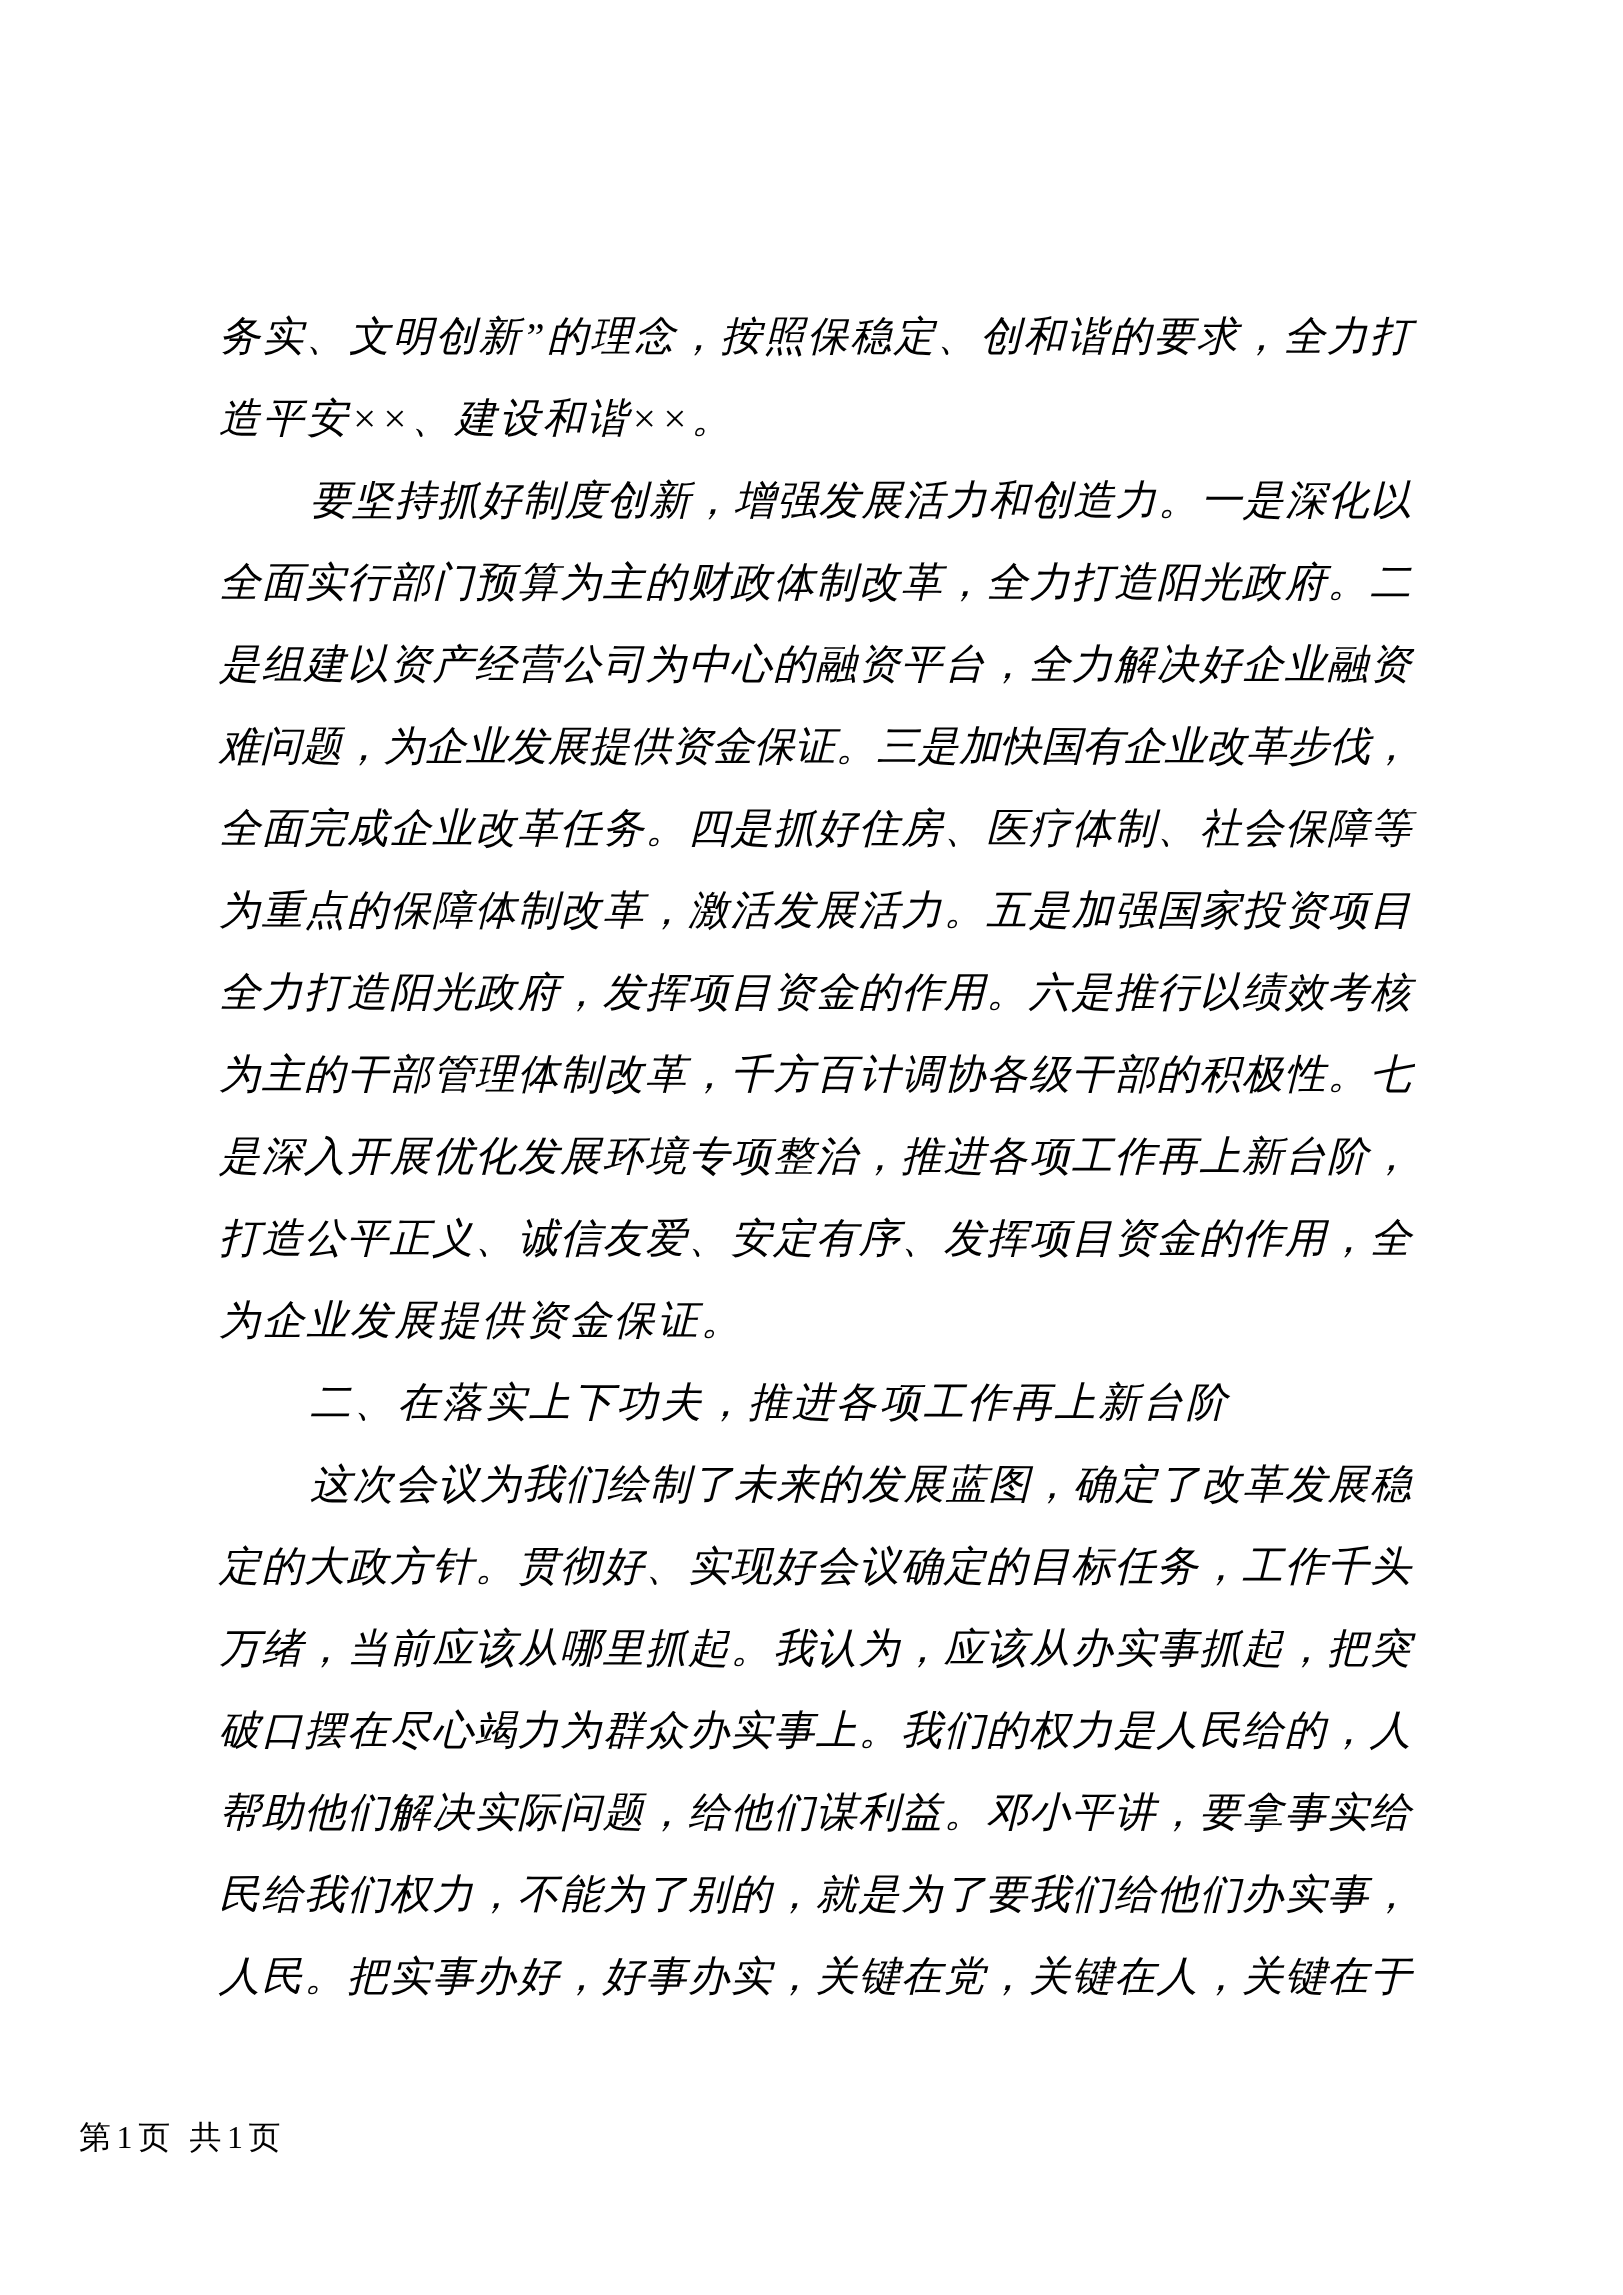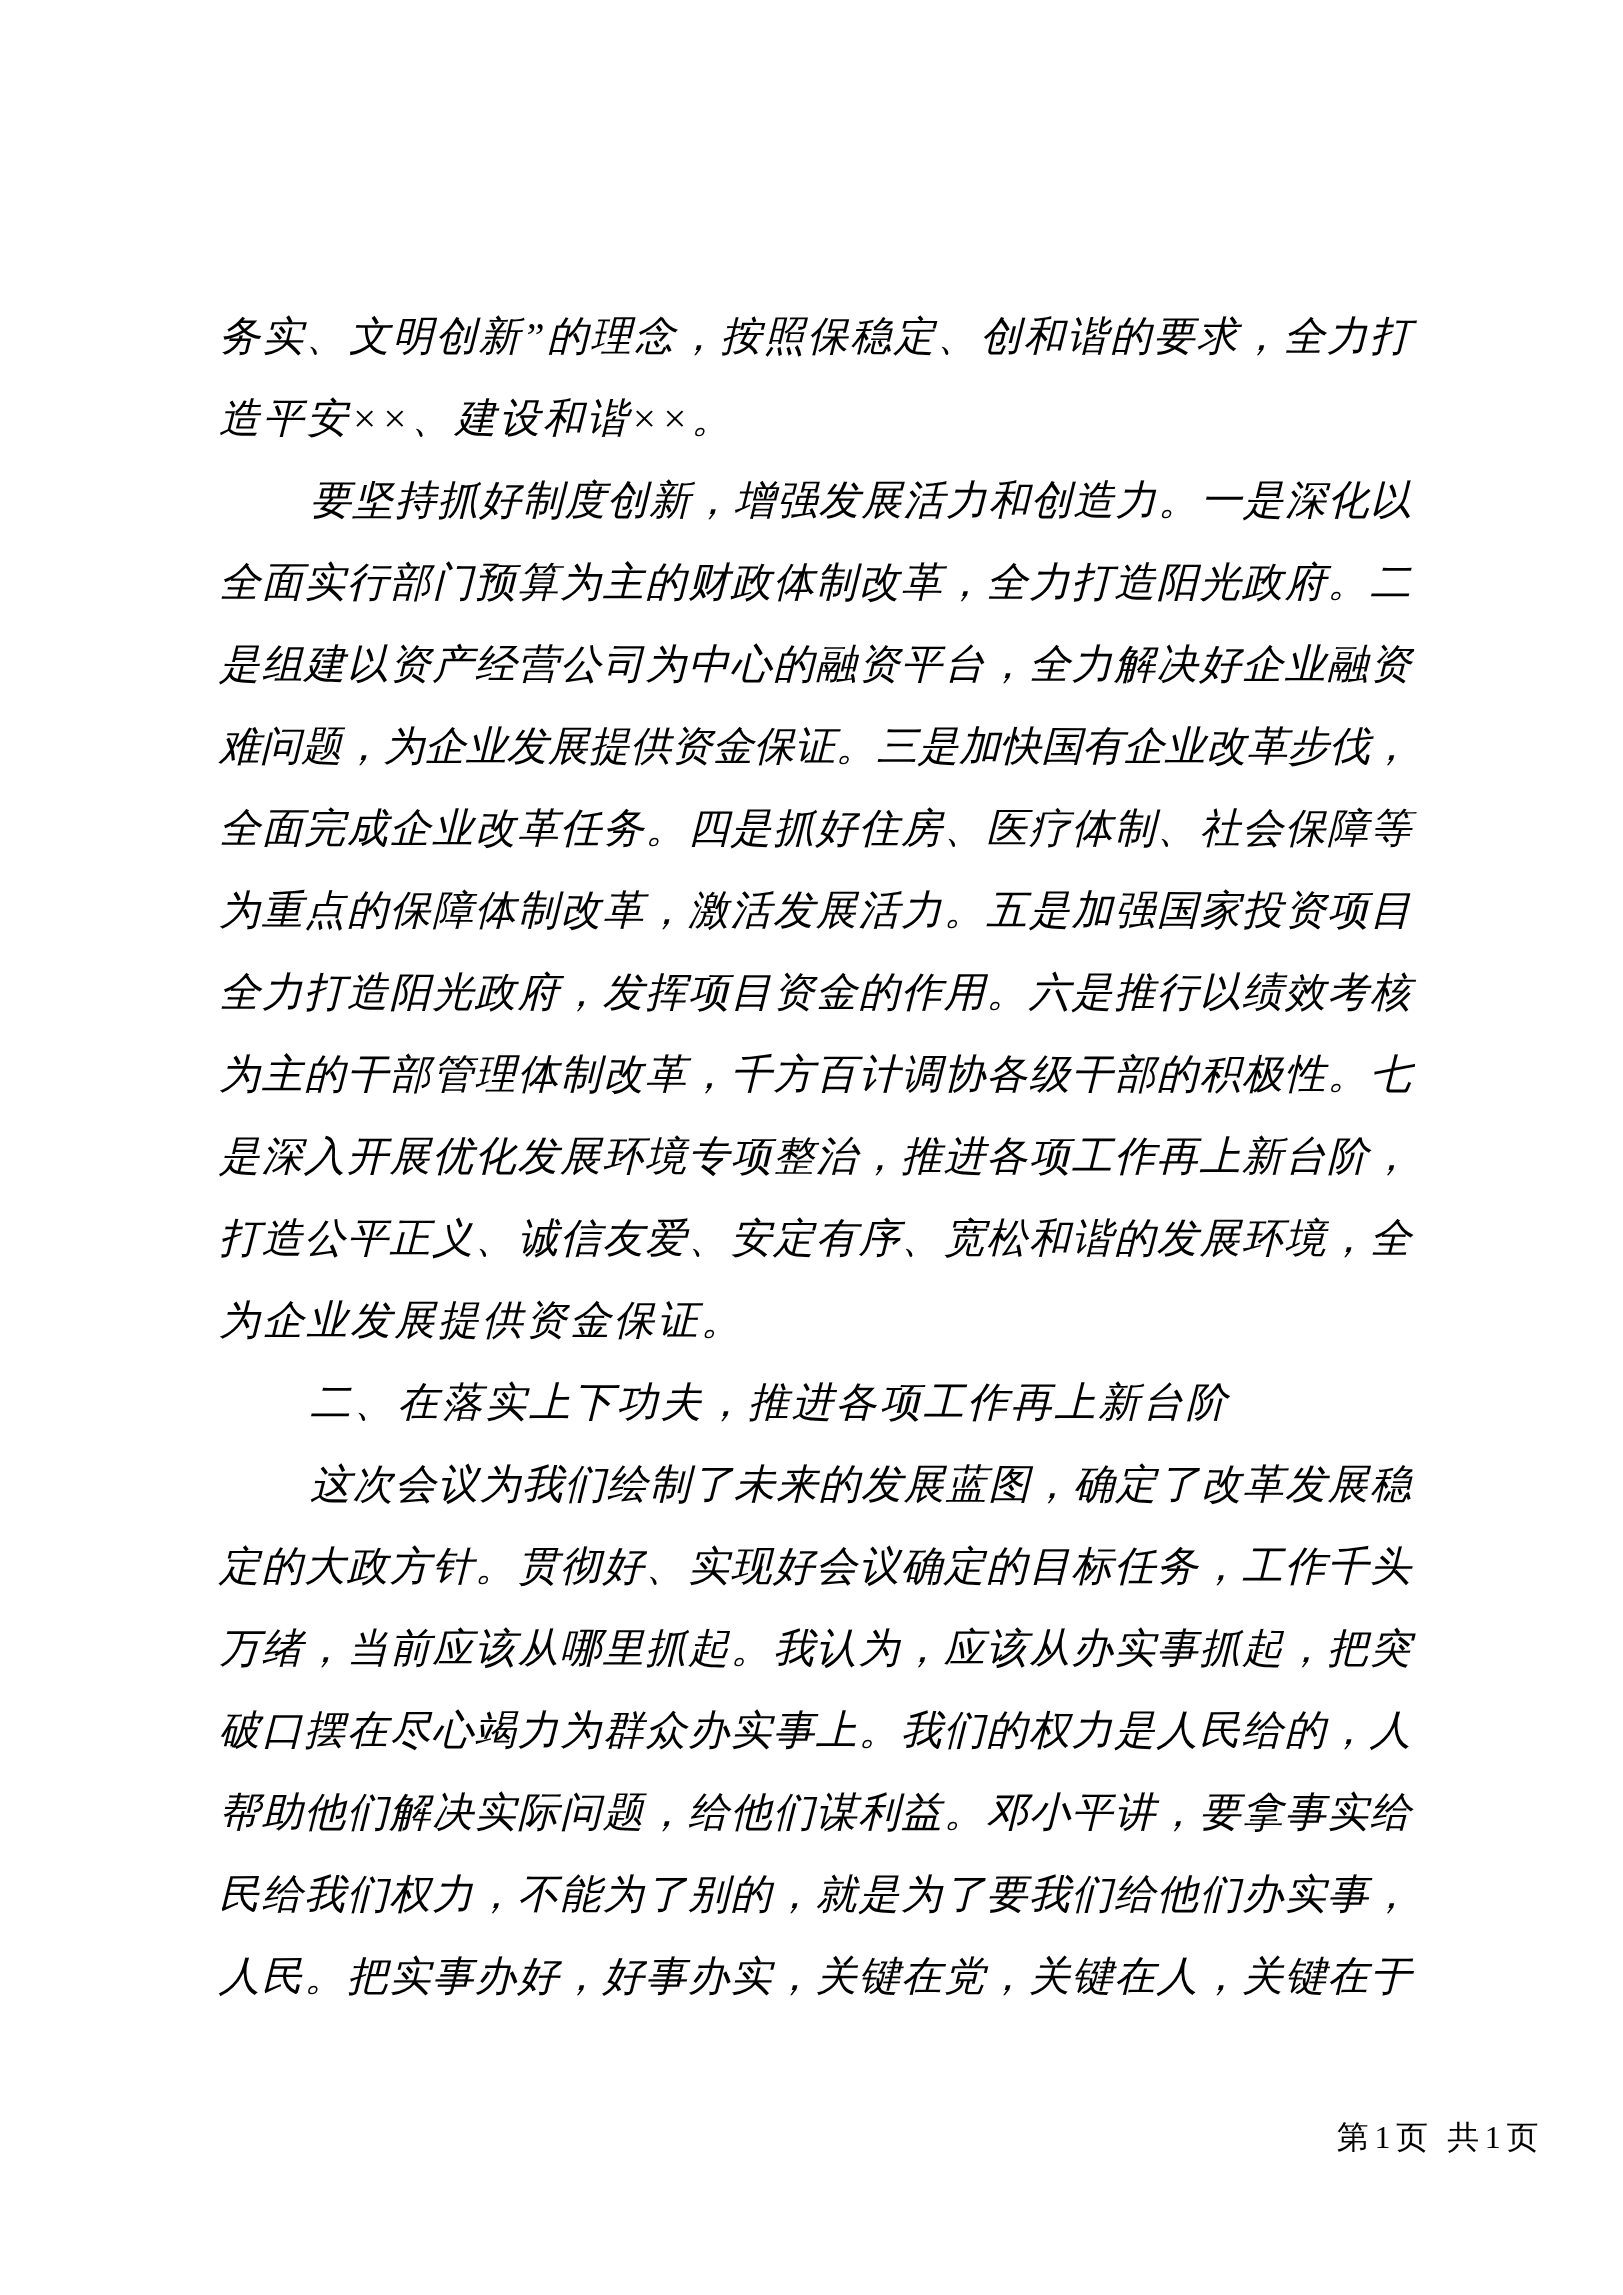--- a/index.html
+++ b/index.html
@@ -41,22 +41,22 @@
   }
   .line.indent {
     text-indent: 91px;
   }
   .footer {
     position: absolute;
     top: 2115px;
     left: 0;
     width: 100%;
     box-sizing: border-box;
-    padding-left: 46px;
-    text-align: right;
+    padding-left: 79px;
+    text-align: left;
     font-size: 32px;
     line-height: 45px;
     font-style: normal;
     letter-spacing: 5.6px;
     color: #000000;
   }
 </style>
 </head>
 <body>
 
@@ -66,21 +66,21 @@
       <div class="line">造平安××、建设和谐××。</div>
       <div class="line fill indent">要坚持抓好制度创新，增强发展活力和创造力。一是深化以</div>
       <div class="line fill">全面实行部门预算为主的财政体制改革，全力打造阳光政府。二</div>
       <div class="line fill">是组建以资产经营公司为中心的融资平台，全力解决好企业融资</div>
       <div class="line fill">难问题，为企业发展提供资金保证。三是加快国有企业改革步伐，</div>
       <div class="line fill">全面完成企业改革任务。四是抓好住房、医疗体制、社会保障等</div>
       <div class="line fill">为重点的保障体制改革，激活发展活力。五是加强国家投资项目</div>
       <div class="line fill">全力打造阳光政府，发挥项目资金的作用。六是推行以绩效考核</div>
       <div class="line fill">为主的干部管理体制改革，千方百计调协各级干部的积极性。七</div>
       <div class="line fill">是深入开展优化发展环境专项整治，推进各项工作再上新台阶，</div>
-      <div class="line fill">打造公平正义、诚信友爱、安定有序、宽松和谐的发展环境，全</div>
+      <div class="line fill">打造公平正义、诚信友爱、安定有序、发挥项目资金的作用，全</div>
       <div class="line">为企业发展提供资金保证。</div>
       <div class="line indent">二、在落实上下功夫，推进各项工作再上新台阶</div>
       <div class="line fill indent">这次会议为我们绘制了未来的发展蓝图，确定了改革发展稳</div>
       <div class="line fill">定的大政方针。贯彻好、实现好会议确定的目标任务，工作千头</div>
       <div class="line fill">万绪，当前应该从哪里抓起。我认为，应该从办实事抓起，把突</div>
       <div class="line fill">破口摆在尽心竭力为群众办实事上。我们的权力是人民给的，人</div>
       <div class="line fill">帮助他们解决实际问题，给他们谋利益。邓小平讲，要拿事实给</div>
       <div class="line fill">民给我们权力，不能为了别的，就是为了要我们给他们办实事，</div>
       <div class="line fill">人民。把实事办好，好事办实，关键在党，关键在人，关键在于</div>
     </div>

